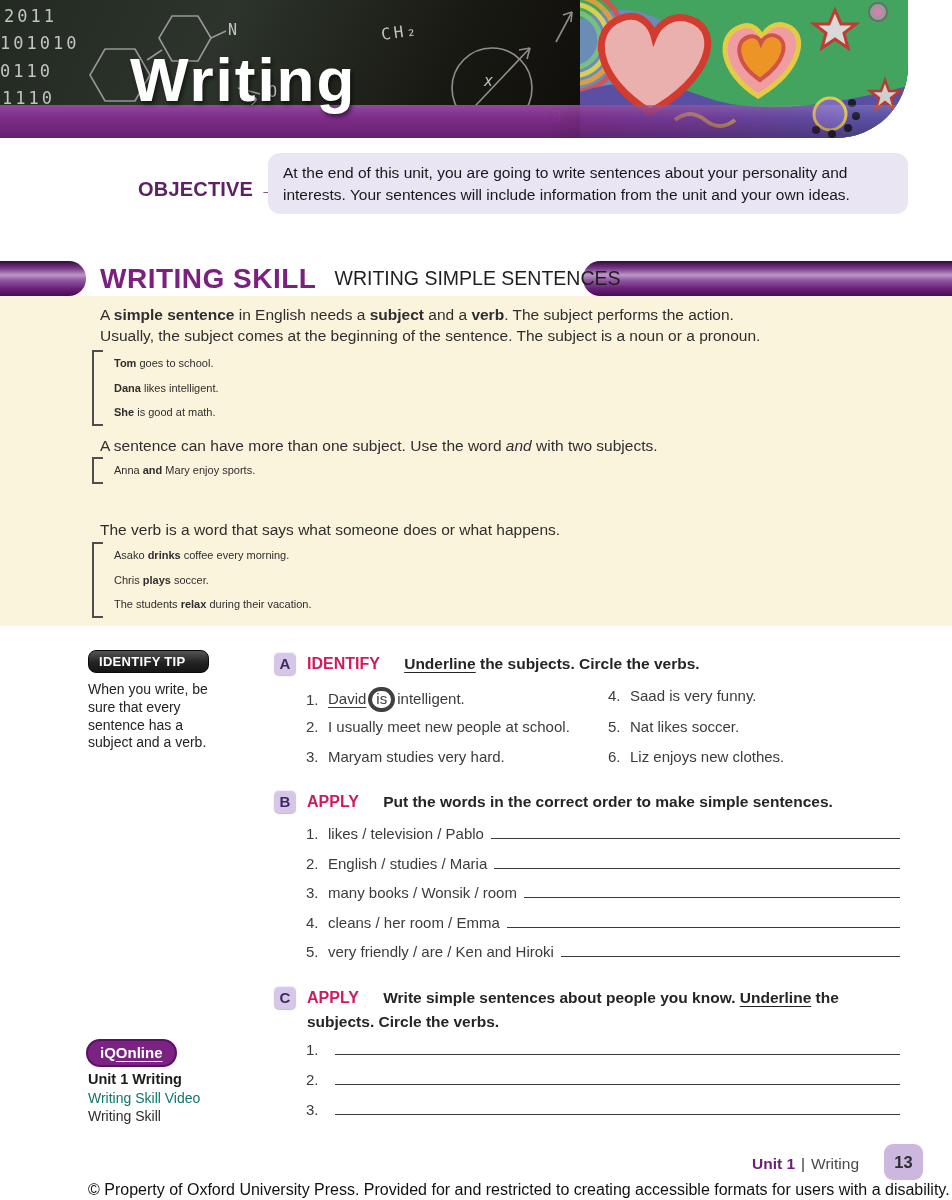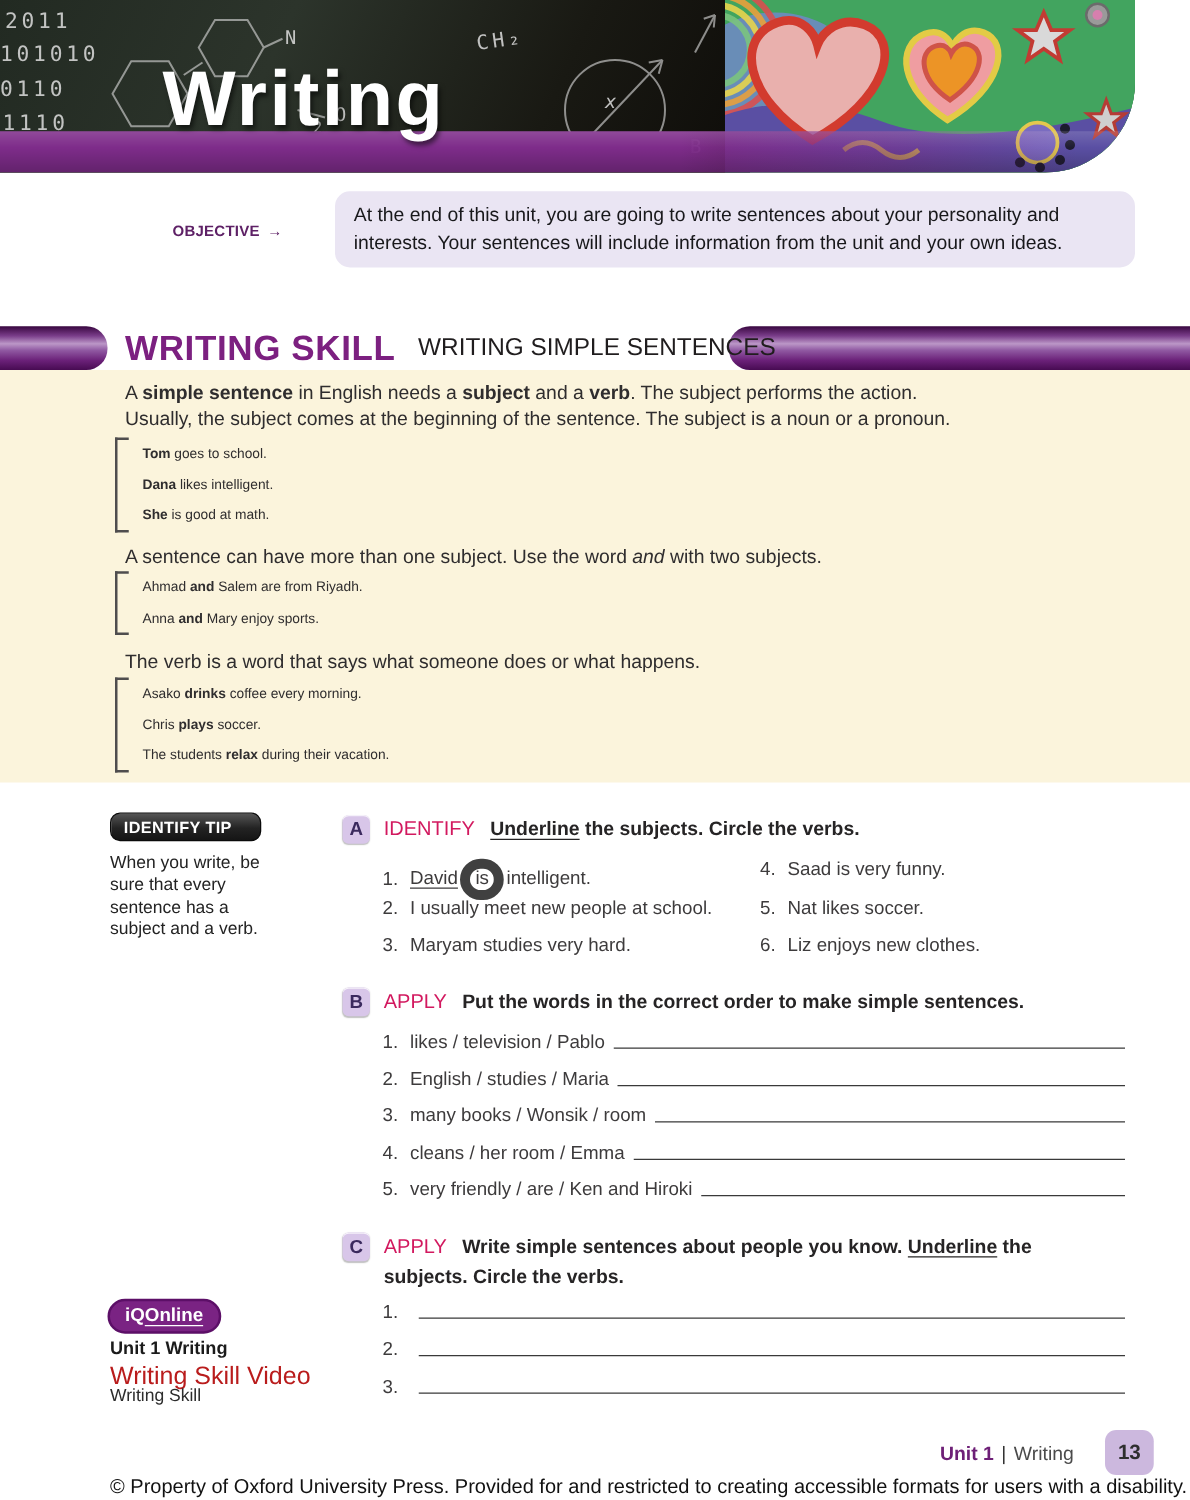--- a/index.html
+++ b/index.html
@@ -17,21 +17,21 @@
   #band{position:absolute;left:0;bottom:0;height:33px;width:100%;
     background:
       linear-gradient(180deg,rgba(255,255,255,.14) 0%,rgba(0,0,0,0) 40%,rgba(0,0,0,.22) 100%),
       linear-gradient(90deg,#7e2c8a 0%,#7e2c8a 60%,rgba(126,44,138,.55) 78%,rgba(126,44,138,0) 95%)}
   #banner-title{position:absolute;left:130px;top:44px;font-size:62px;font-weight:bold;color:#fff;
     letter-spacing:2px;text-shadow:2px 3px 4px rgba(0,0,0,.55)}
   .chalk-txt{fill:#dedede;opacity:.85;font-family:"DejaVu Sans Mono",monospace;letter-spacing:3px}
 
   
   #obj-label{left:138px;top:178px;display:flex;gap:6px;align-items:flex-end;
-    color:#5e2166;font-weight:bold;font-size:12px;letter-spacing:.2px}
+    color:#5e2166;font-weight:bold;font-size:20px;letter-spacing:.2px}
   #obj-box{left:268px;top:153px;width:610px;padding:9px 15px;background:#eae5f3;border-radius:12px;
     font-size:15.5px;line-height:1.4;color:#18181b}
 
   
   .hbar{top:261px;height:35px;
     background:linear-gradient(180deg,#38063f 0%,#7a3d8a 22%,#bb97c7 40%,#9059a2 55%,#6b2179 78%,#470b52 100%)}
   #bar-left{left:0;width:86px;border-radius:0 17px 17px 0}
   #bar-right{left:583px;width:369px;border-radius:17px 0 0 17px}
   #skill-head{left:100px;top:261px;height:35px;display:flex;align-items:center;gap:18px;white-space:nowrap}
   #skill-title{font-size:28px;font-weight:bold;color:#7c2080;letter-spacing:.5px}
@@ -42,39 +42,39 @@
   .sk-p{position:absolute;left:100px;font-size:15.5px;color:#2f2d2e;white-space:nowrap}
   .sk-group{position:absolute;left:92px;display:flex}
   .bracket{width:9px;border:2px solid #4f4d4e;border-right:none;margin-right:11px}
   .glines{padding:1px 0}
   .glines .gl{font-size:11px;color:#2f2d2e;line-height:24.5px;white-space:nowrap}
 
   
   .rb{font-weight:bold}
   .ri{font-style:italic}
   .ru{text-decoration:underline;text-underline-offset:3px}
-  .rc{display:inline-block;border:8px solid #404040;border-radius:999px;padding:0 4px 1px;margin:0 2px;line-height:1.05}
+  .rc{display:inline-block;border:4px solid #404040;border-radius:999px;padding:0 4px 1px;margin:0 2px;line-height:1.05}
 
   
   #tip-box{left:88px;top:650px;width:121px;height:23px;border-radius:8px;border:1px solid #0a0a0a;
     background:linear-gradient(180deg,#555 0%,#232323 55%,#151515 100%);
     color:#fff;font-weight:bold;font-size:13px;display:flex;align-items:center;padding-left:10px;letter-spacing:.3px;box-sizing:border-box}
   #tip-text{left:88px;top:681px;width:134px;font-size:14px;line-height:1.27;color:#232323}
   #iq-badge{left:86px;top:1039px;display:inline-flex;padding:3px 12px 4px;background:#7a2383;
     border:2px solid #5c0f67;border-radius:16px;color:#fff;font-weight:bold;font-size:15px;white-space:nowrap}
   #iq-line1{left:88px;top:1071px;font-weight:bold;font-size:14.5px;color:#1b1b1b}
-  #iq-line2{left:88px;top:1090px;font-size:20px;color:#b91c1c}
+  #iq-line2{left:88px;top:1090px;font-size:14px;color:#0f766e}
   #iq-line3{left:88px;top:1108px;font-size:14px;color:#2c2c2c}
 
   
   .ex-head{position:absolute;display:flex;align-items:flex-start;gap:11px}
   .badge{flex:none;width:22px;height:23px;background:#d8c6e9;border-radius:5px;color:#3b2a5e;font-weight:bold;font-size:15px;
     display:flex;align-items:center;justify-content:center;box-shadow:inset 0 1px 0 rgba(255,255,255,.75),0 1px 1px rgba(0,0,0,.25)}
   .ex-text{font-size:15.5px;line-height:1.5;color:#262425;font-weight:bold}
-  .ex-label{color:#d2195f;font-weight:normal;font-size:16px;margin-right:8px}
+  .ex-label{color:#d2195f;font-weight:bold;font-size:16px;margin-right:20px}
   .a-item{position:absolute;display:flex;align-items:center;font-size:15px;color:#3d3b3c;white-space:nowrap}
   .a-item .num{width:22px;flex:none}
   .b-item{position:absolute;display:flex;align-items:flex-end;font-size:15px;color:#3d3b3c}
   .b-item .num{width:22px;flex:none}
   .b-item .words{flex:none;white-space:nowrap}
   .wline{flex:1;border-bottom:1.5px solid #3a3a3a;margin-left:7px;margin-bottom:3px}
 
   
   #footer-label{left:752px;top:1155px;font-size:15.5px;white-space:nowrap}
   #footer-label .unit{color:#6e2077;font-weight:bold}
@@ -173,21 +173,20 @@
       <div class="gl"><span class="rb">Dana</span><span> likes intelligent.</span></div>
       <div class="gl"><span class="rb">She</span><span> is good at math.</span></div>
     </div>
   </div>
 
   <div class="sk-p" style="top:141px"><span>A sentence can have more than one subject. Use the word </span><span class="ri">and</span><span> with two subjects.</span></div>
 
   <div class="sk-group" style="top:161px">
     <div class="bracket"></div>
     <div class="glines">
-      <div class="gl"><span>Ahmad </span><span class="rb">and</span><span> Salem are from Riyadh.</span></div>
       <div class="gl"><span>Anna </span><span class="rb">and</span><span> Mary enjoy sports.</span></div>
     </div>
   </div>
 
   <div class="sk-p" style="top:225px"><span>The verb is a word that says what someone does or what happens.</span></div>
 
   <div class="sk-group" style="top:246px">
     <div class="bracket"></div>
     <div class="glines">
       <div class="gl"><span>Asako </span><span class="rb">drinks</span><span> coffee every morning.</span></div>

